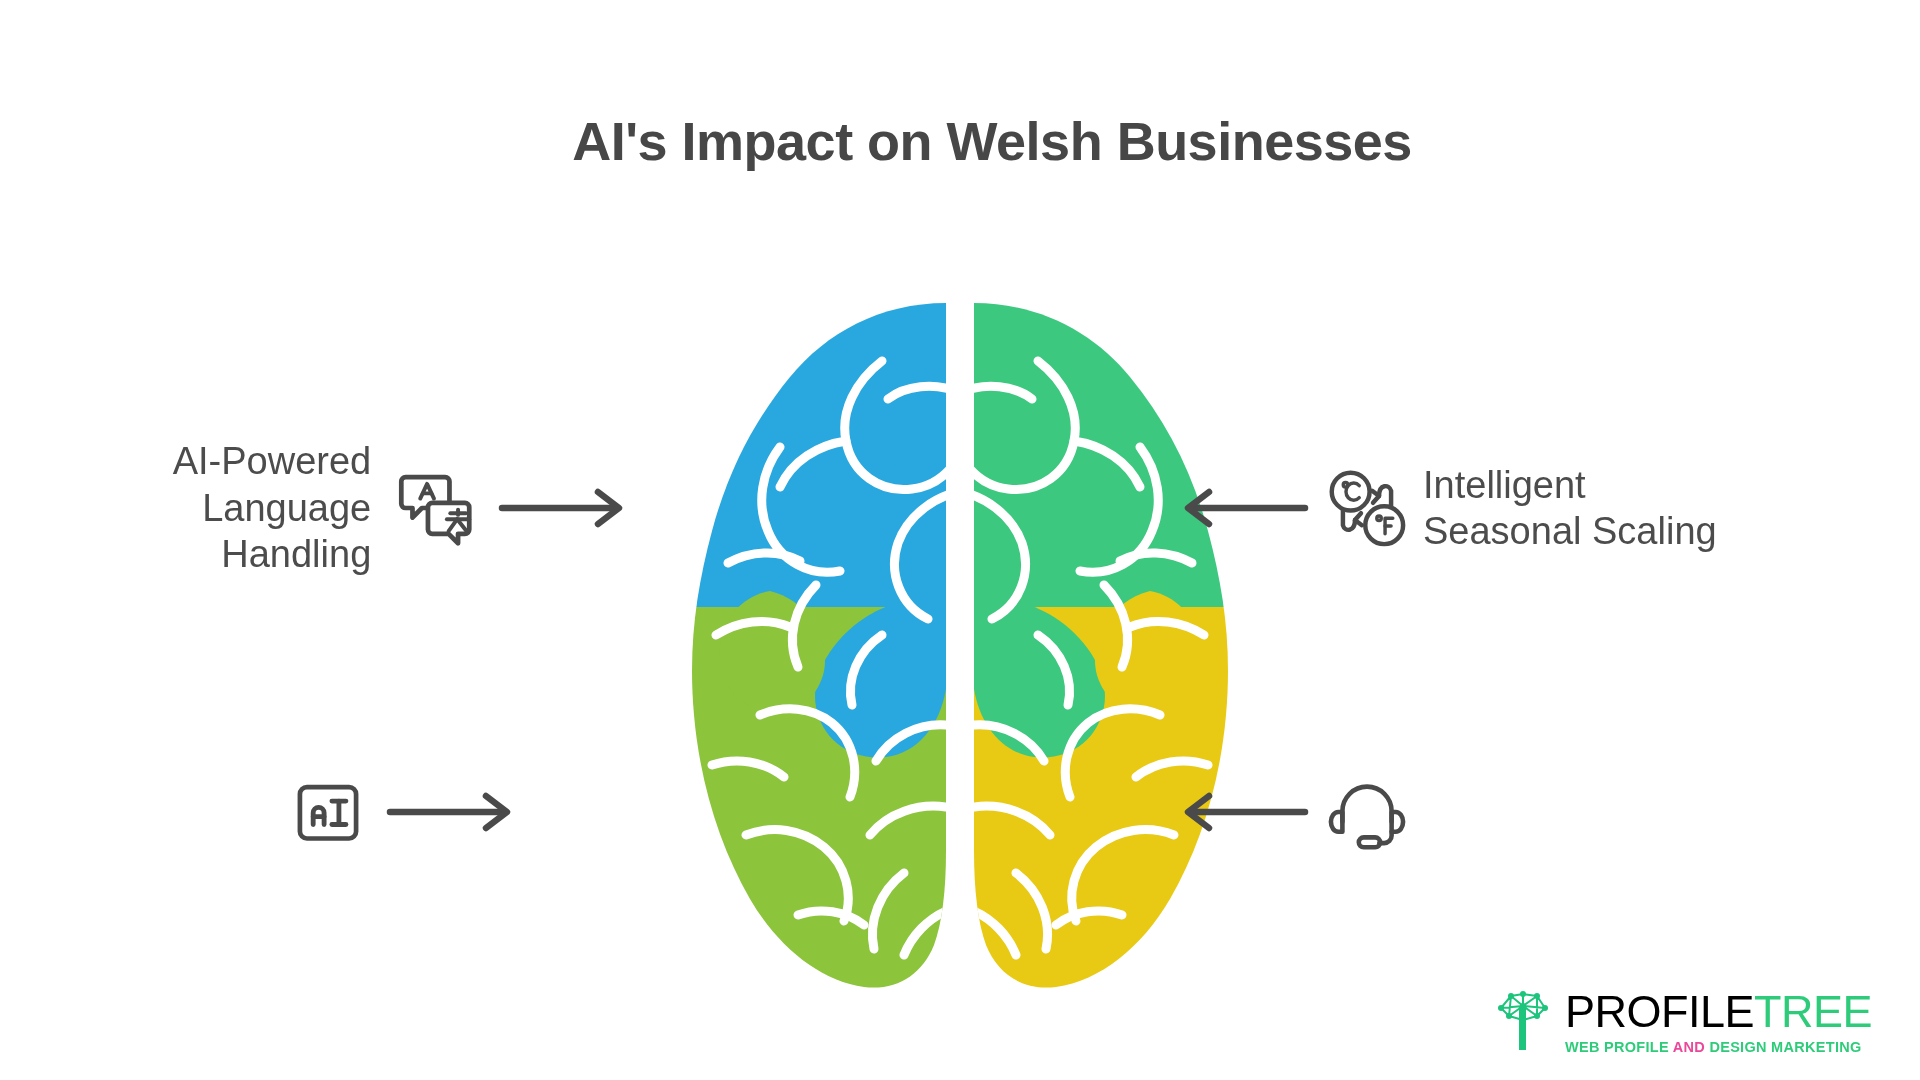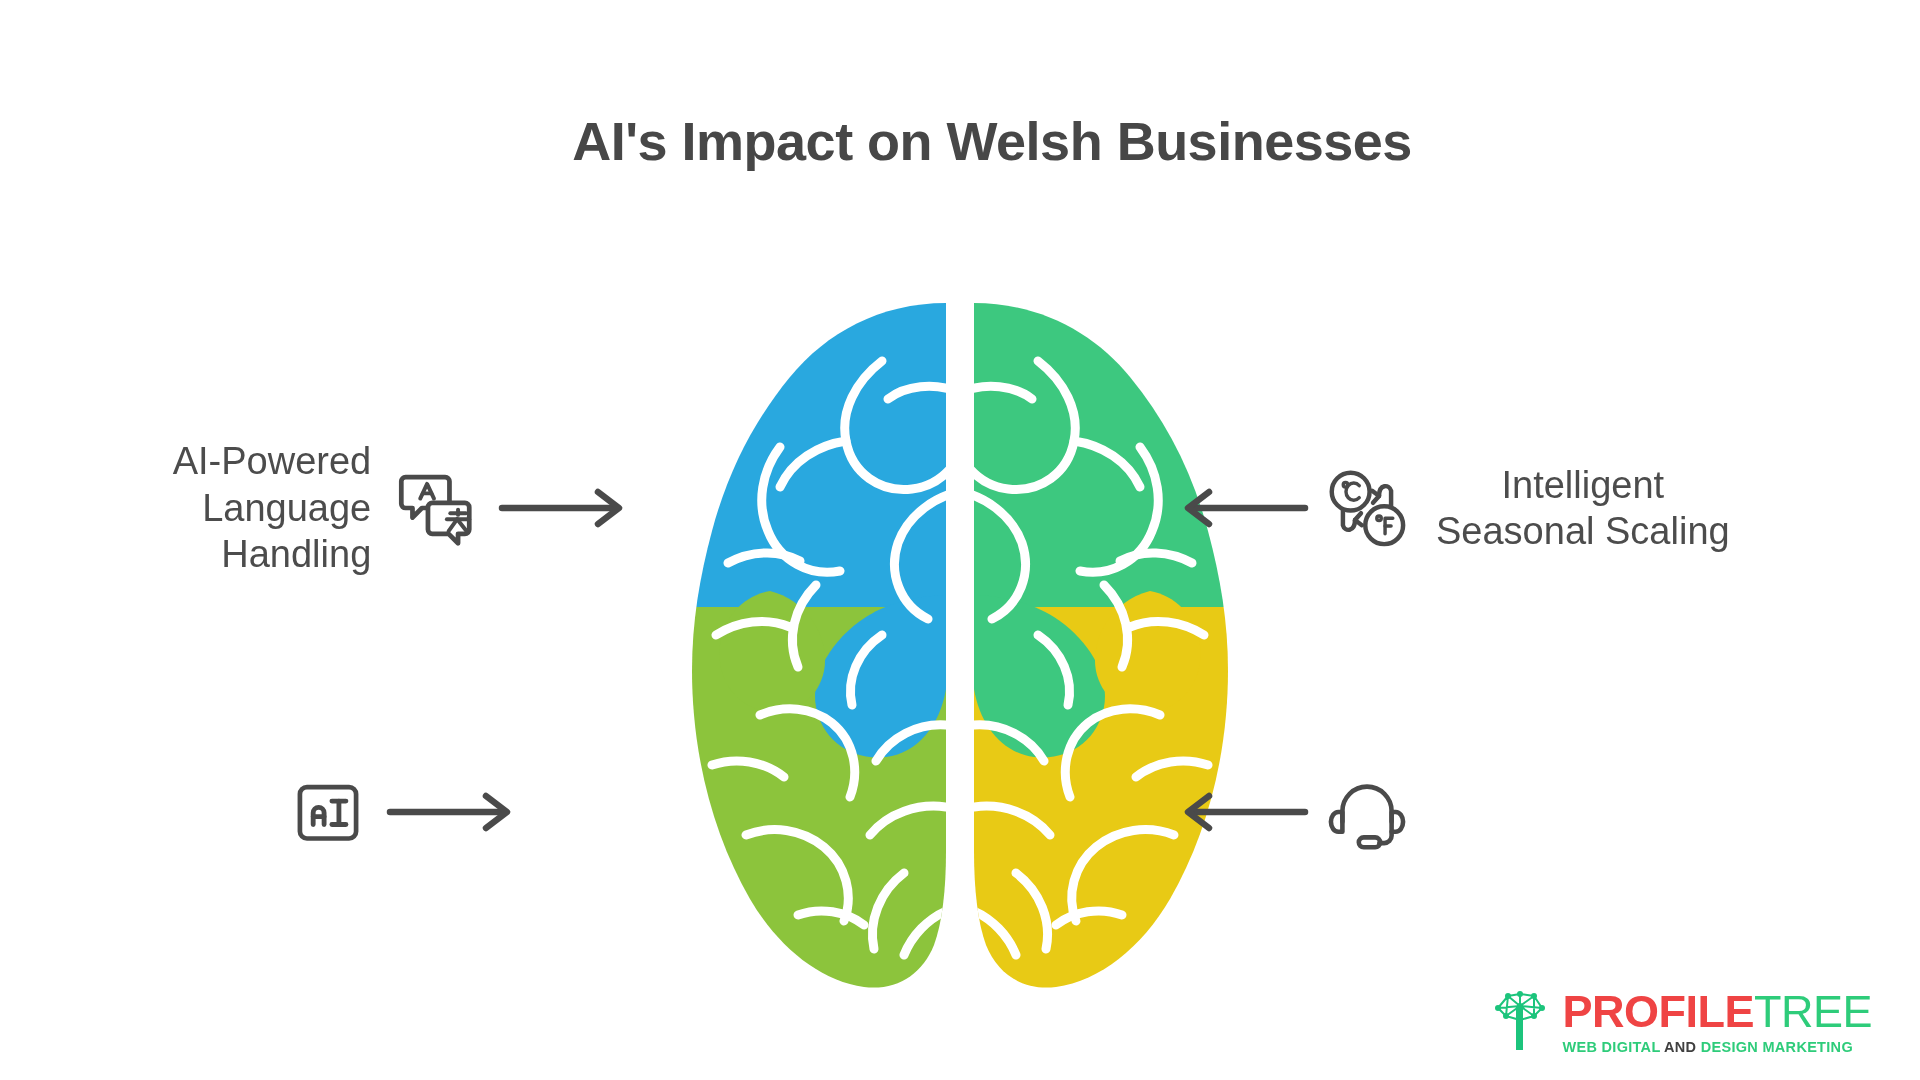--- a/index.html
+++ b/index.html
@@ -45,21 +45,21 @@
   .row-top    { top: 428px; }
   .row-bottom { top: 732px; }
 
   .feature-label {
     font-size: 38px;
     line-height: 1.22;
     color: #4c4c4c;
     white-space: pre-line;
   }
   .row-left .feature-label  { text-align: right;  margin-right: 26px; }
-  .row-right .feature-label { text-align: center;   margin-left: 26px; }
+  .row-right .feature-label { text-align: left;   margin-left: 13px; }
 
   .feature-icon {
     width: 86px;
     height: 86px;
     flex: 0 0 86px;
     display: flex;
     align-items: center;
     justify-content: center;
   }
   .feature-arrow {
@@ -91,31 +91,31 @@
     align-items: center;
   }
   #logo-mark { width: 72px; height: 72px; flex: 0 0 72px; margin-right: 6px; }
   #logo-text-block { display: flex; flex-direction: column; justify-content: center; }
   #logo-wordmark {
     font-size: 45px;
     line-height: 1;
     letter-spacing: -0.5px;
     white-space: nowrap;
   }
-  #logo-word-profile { font-weight: bold; color: #ef4444; }
+  #logo-word-profile { font-weight: normal; color: #000000; }
   #logo-word-tree    { font-weight: normal; color: #2ecc7a; margin-top: 48px; }
   #logo-tagline {
     font-size: 14.5px;
     font-weight: bold;
     color: #2ecc7a;
     letter-spacing: 0.3px;
     margin-top: 5px;
     white-space: nowrap;
   }
-  #logo-tagline .faint { color: #404040; }
+  #logo-tagline .faint { color: #ec4899; }
 </style>
 </head>
 <body>
 
 <div id="page-title">AI's Impact on Welsh Businesses</div>
 
 <div id="brain">
   <svg viewBox="0 0 620 700" width="620" height="700" aria-hidden="true">
     <defs>
 
@@ -358,15 +358,15 @@
         <circle cx="58" cy="22" r="3"></circle>
         <circle cx="22" cy="30" r="3"></circle>
         <circle cx="50" cy="30" r="3"></circle>
         <circle cx="36" cy="34" r="3"></circle>
       </g>
       <rect x="32" y="20" width="7" height="44" fill="#1cc47c"></rect>
     </svg>
   </div>
   <div id="logo-text-block">
     <div id="logo-wordmark"><span id="logo-word-profile">PROFILE</span><span id="logo-word-tree">TREE</span></div>
-    <div id="logo-tagline"><span>WEB DIGITAL </span><span class="faint">AND </span><span>DESIGN MARKETING</span></div>
+    <div id="logo-tagline"><span>WEB PROFILE </span><span class="faint">AND </span><span>DESIGN MARKETING</span></div>
   </div>
 </div>
 
 </body></html>

